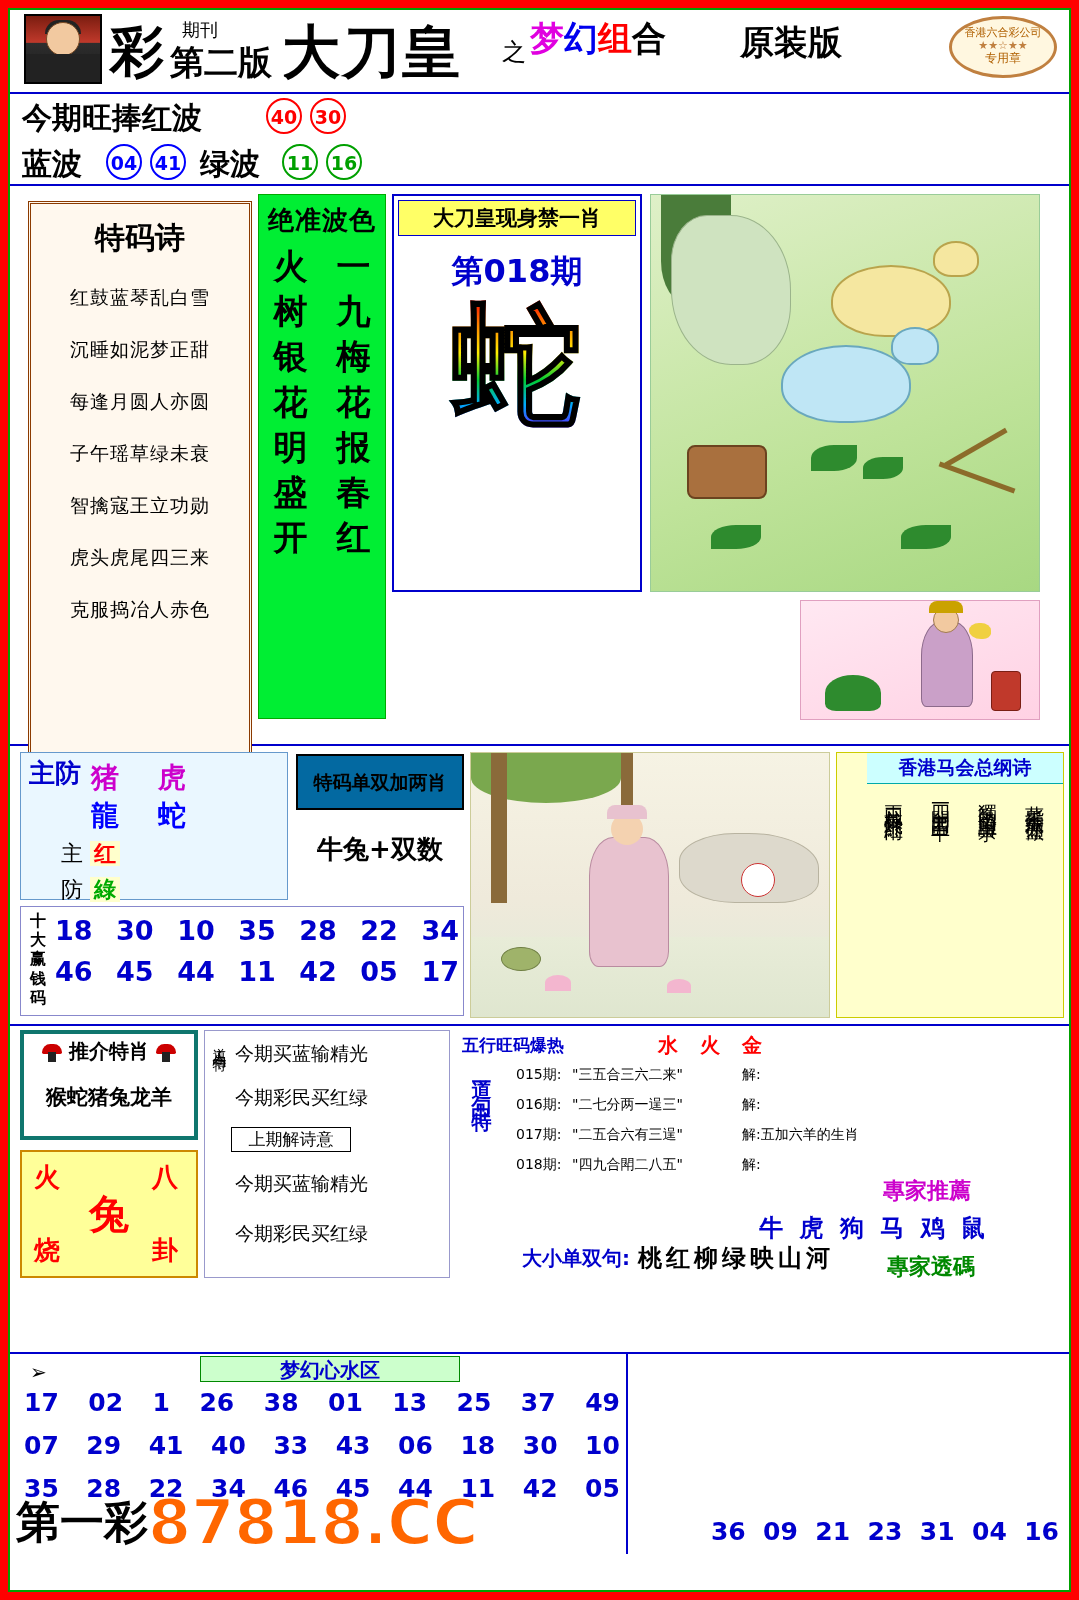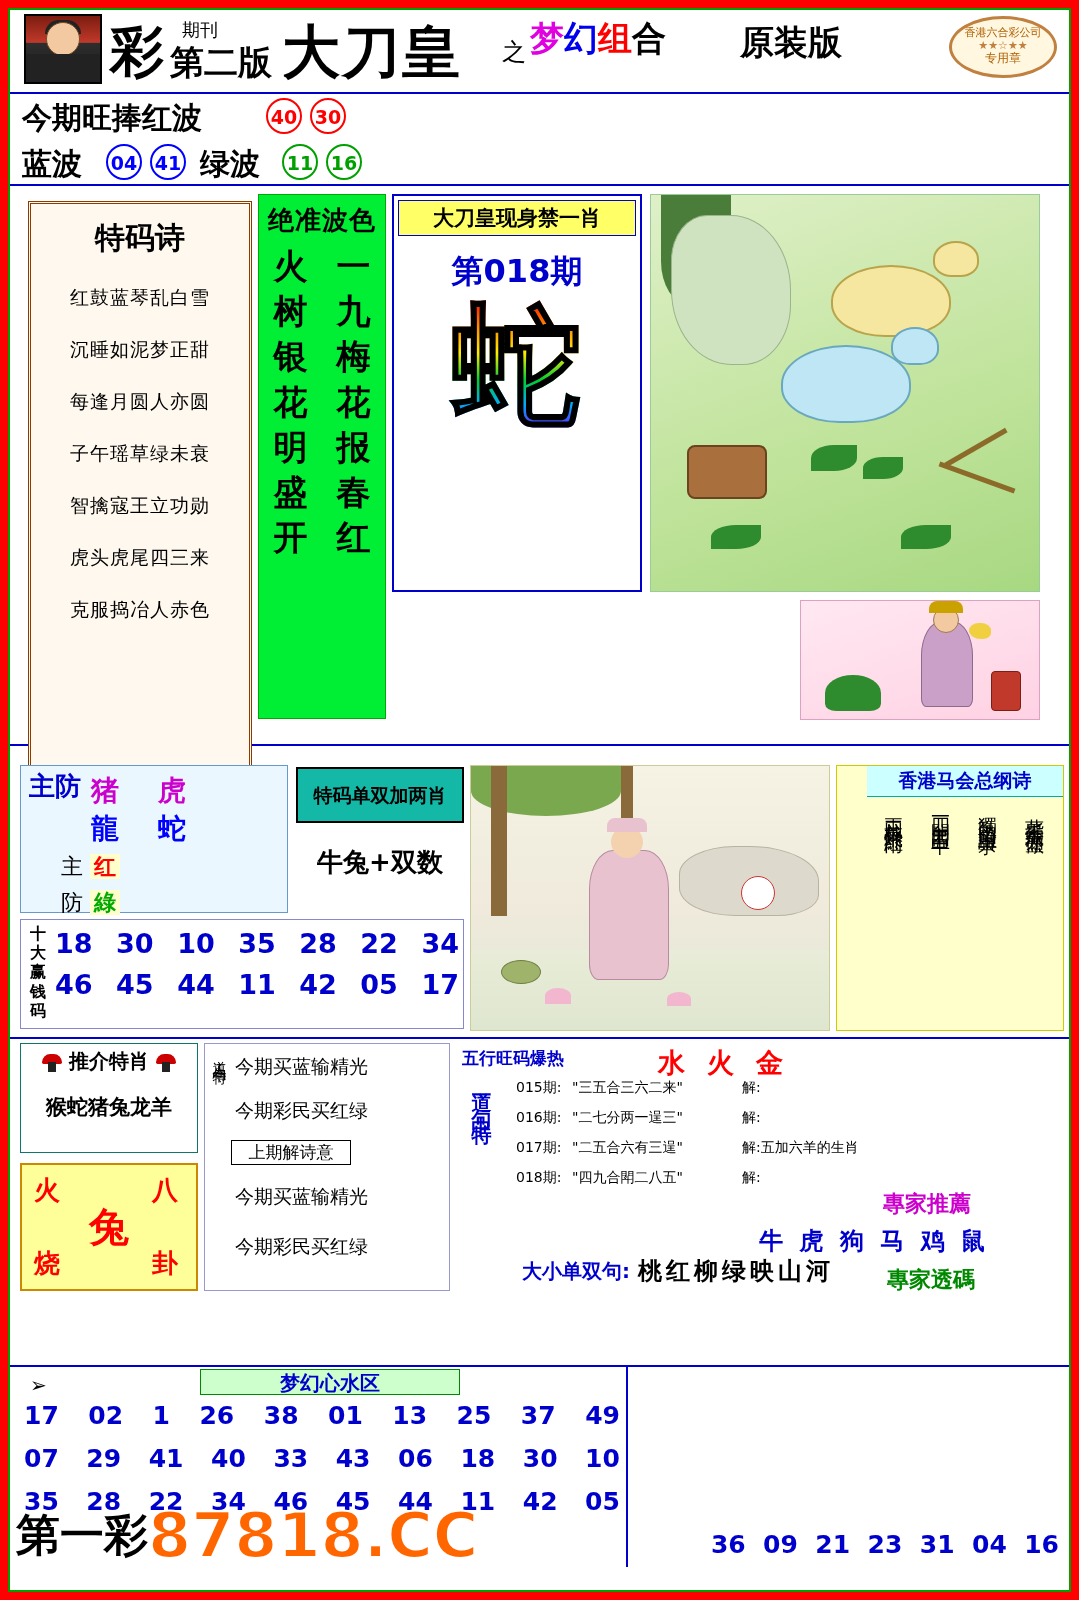--- a/index.html
+++ b/index.html
@@ -108,35 +108,35 @@
     border:1px solid #e0a0c0; overflow:hidden;
   }
   .weibo-box {
     position:absolute; left:382px; top:414px; width:398px; height:120px;
     border:2px solid #8000ff; background:#ffffff;
   }
   .weibo-title { text-align:center; font-size:28px; font-weight:bold; color:#ff0000; margin-top:4px; }
   .weibo-num { text-align:center; font-size:30px; font-weight:bold; color:#ff3300; margin-top:2px; }
   .weibo-sub { text-align:center; font-size:18px; font-weight:bold; color:#000; margin-top:4px; }
   
-  .sec3 { position:relative; height:280px; border-bottom:2px solid #0000cc;margin-top:13px; }
+  .sec3 { position:relative; height:280px; border-bottom:2px solid #0000cc; }
   .zhufang {
     position:absolute; left:10px; top:6px; width:268px; height:148px;
     background:#eaf7ff; border:1px solid #69c;
   }
   .zf-main { position:absolute; left:8px; top:6px; font-size:26px; font-weight:bold; color:#0000cc; line-height:1.15; }
   .zf-ani1 { position:absolute; left:70px; top:6px; font-size:28px; font-weight:bold; color:#cc00cc; }
   .zf-ani2 { position:absolute; left:70px; top:44px; font-size:28px; font-weight:bold; color:#0000ff; }
   .zf-z { position:absolute; left:40px; top:86px; font-size:22px; color:#000; }
   .zf-zred { color:#ff0000; background:#ffffcc; padding:0 4px; font-weight:bold; }
   .zf-f { position:absolute; left:40px; top:122px; font-size:22px; color:#000; }
   .zf-fgreen { color:#00aa00; background:#ffffcc; padding:0 4px; font-weight:bold; }
   .temadan {
     position:absolute; left:286px; top:8px; width:168px; height:56px;
-    border:2px solid #000; background:#14b8a6; text-align:center;
+    border:2px solid #000; background:#0369a1; text-align:center;
     font-size:19px; font-weight:bold; color:#000; line-height:52px;
   }
   .niutu {
     position:absolute; left:286px; top:78px; width:168px; height:52px;
     text-align:center; font-size:26px; font-weight:bold; color:#000; line-height:50px;
   }
   .shida {
     position:absolute; left:10px; top:160px; width:444px; height:110px;
     background:#fff; border:1px solid #88c;
   }
@@ -158,21 +158,21 @@
   .gangshi-title {
     background:#ccffff; border-bottom:1px solid #0aa;
     text-align:center; font-size:19px; font-weight:bold; color:#0000cc; padding:2px 0;
   }
   .gangshi-cols { display:flex; flex-direction:row-reverse; justify-content:space-around; padding:6px 4px; }
   .gs-col { writing-mode:vertical-rl; font-size:19px; color:#000; letter-spacing:3px; }
   
   .sec4 { position:relative; height:328px; border-bottom:2px solid #0000cc; }
   .tuijie {
     position:absolute; left:10px; top:4px; width:178px; height:110px;
-    background:#fff; border:1px solid #0f766e;
+    background:#fff; border:4px solid #0f766e;
   }
   .tuijie-title { text-align:center; font-size:20px; font-weight:bold; color:#000; padding-top:4px; }
   .mushroom { display:inline-block; width:20px; height:18px; vertical-align:middle; position:relative; }
   .mushroom::before { content:""; position:absolute; left:0; top:0; width:20px; height:10px; background:#cc0000; border-radius:10px 10px 2px 2px;}
   .mushroom::after { content:""; position:absolute; left:6px; top:8px; width:8px; height:10px; background:#222; }
   .tuijie-ani { text-align:center; font-size:21px; font-weight:bold; color:#000; margin-top:18px; }
   .huoshao {
     position:absolute; left:10px; top:124px; width:178px; height:128px;
     background:#ffff99; border:2px solid #cc8800;
   }
@@ -192,21 +192,21 @@
   }
   .mr-l1 { position:absolute; left:30px; top:10px; font-size:19px; color:#000; }
   .mr-l2 { position:absolute; left:30px; top:54px; font-size:19px; color:#000; }
   .mr-div { position:absolute; left:26px; top:96px; width:120px; border:1px solid #000; text-align:center; font-size:17px; color:#000; }
   .mr-l3 { position:absolute; left:30px; top:140px; font-size:19px; color:#000; }
   .mr-l4 { position:absolute; left:30px; top:190px; font-size:19px; color:#000; }
   .wuxing {
     position:absolute; left:448px; top:4px; right:8px; height:250px;
   }
   .wx-title { position:absolute; left:4px; top:4px; font-size:17px; font-weight:bold; color:#0000cc; }
-  .wx-elems { position:absolute; left:200px; top:2px; font-size:27px; font-weight:bold; color:#ff0000; letter-spacing:22px; }
+  .wx-elems { position:absolute; left:200px; top:2px; font-size:20px; font-weight:bold; color:#ff0000; letter-spacing:22px; }
   .daoyi {
     position:absolute; left:10px; top:34px; width:28px; font-size:20px; font-weight:bold; color:#0000cc;
     writing-mode:vertical-rl; letter-spacing:8px;
   }
   .qi-list { position:absolute; left:58px; top:36px; }
   .qi-row { display:flex; font-size:14px; color:#000; margin-bottom:12px; }
   .qi-no { width:56px; }
   .qi-txt { width:170px; }
   .qi-jie { }
   .daxiao { position:absolute; left:20px; bottom:8px; font-size:20px; font-weight:bold; color:#0000cc;margin-left:44px;}

